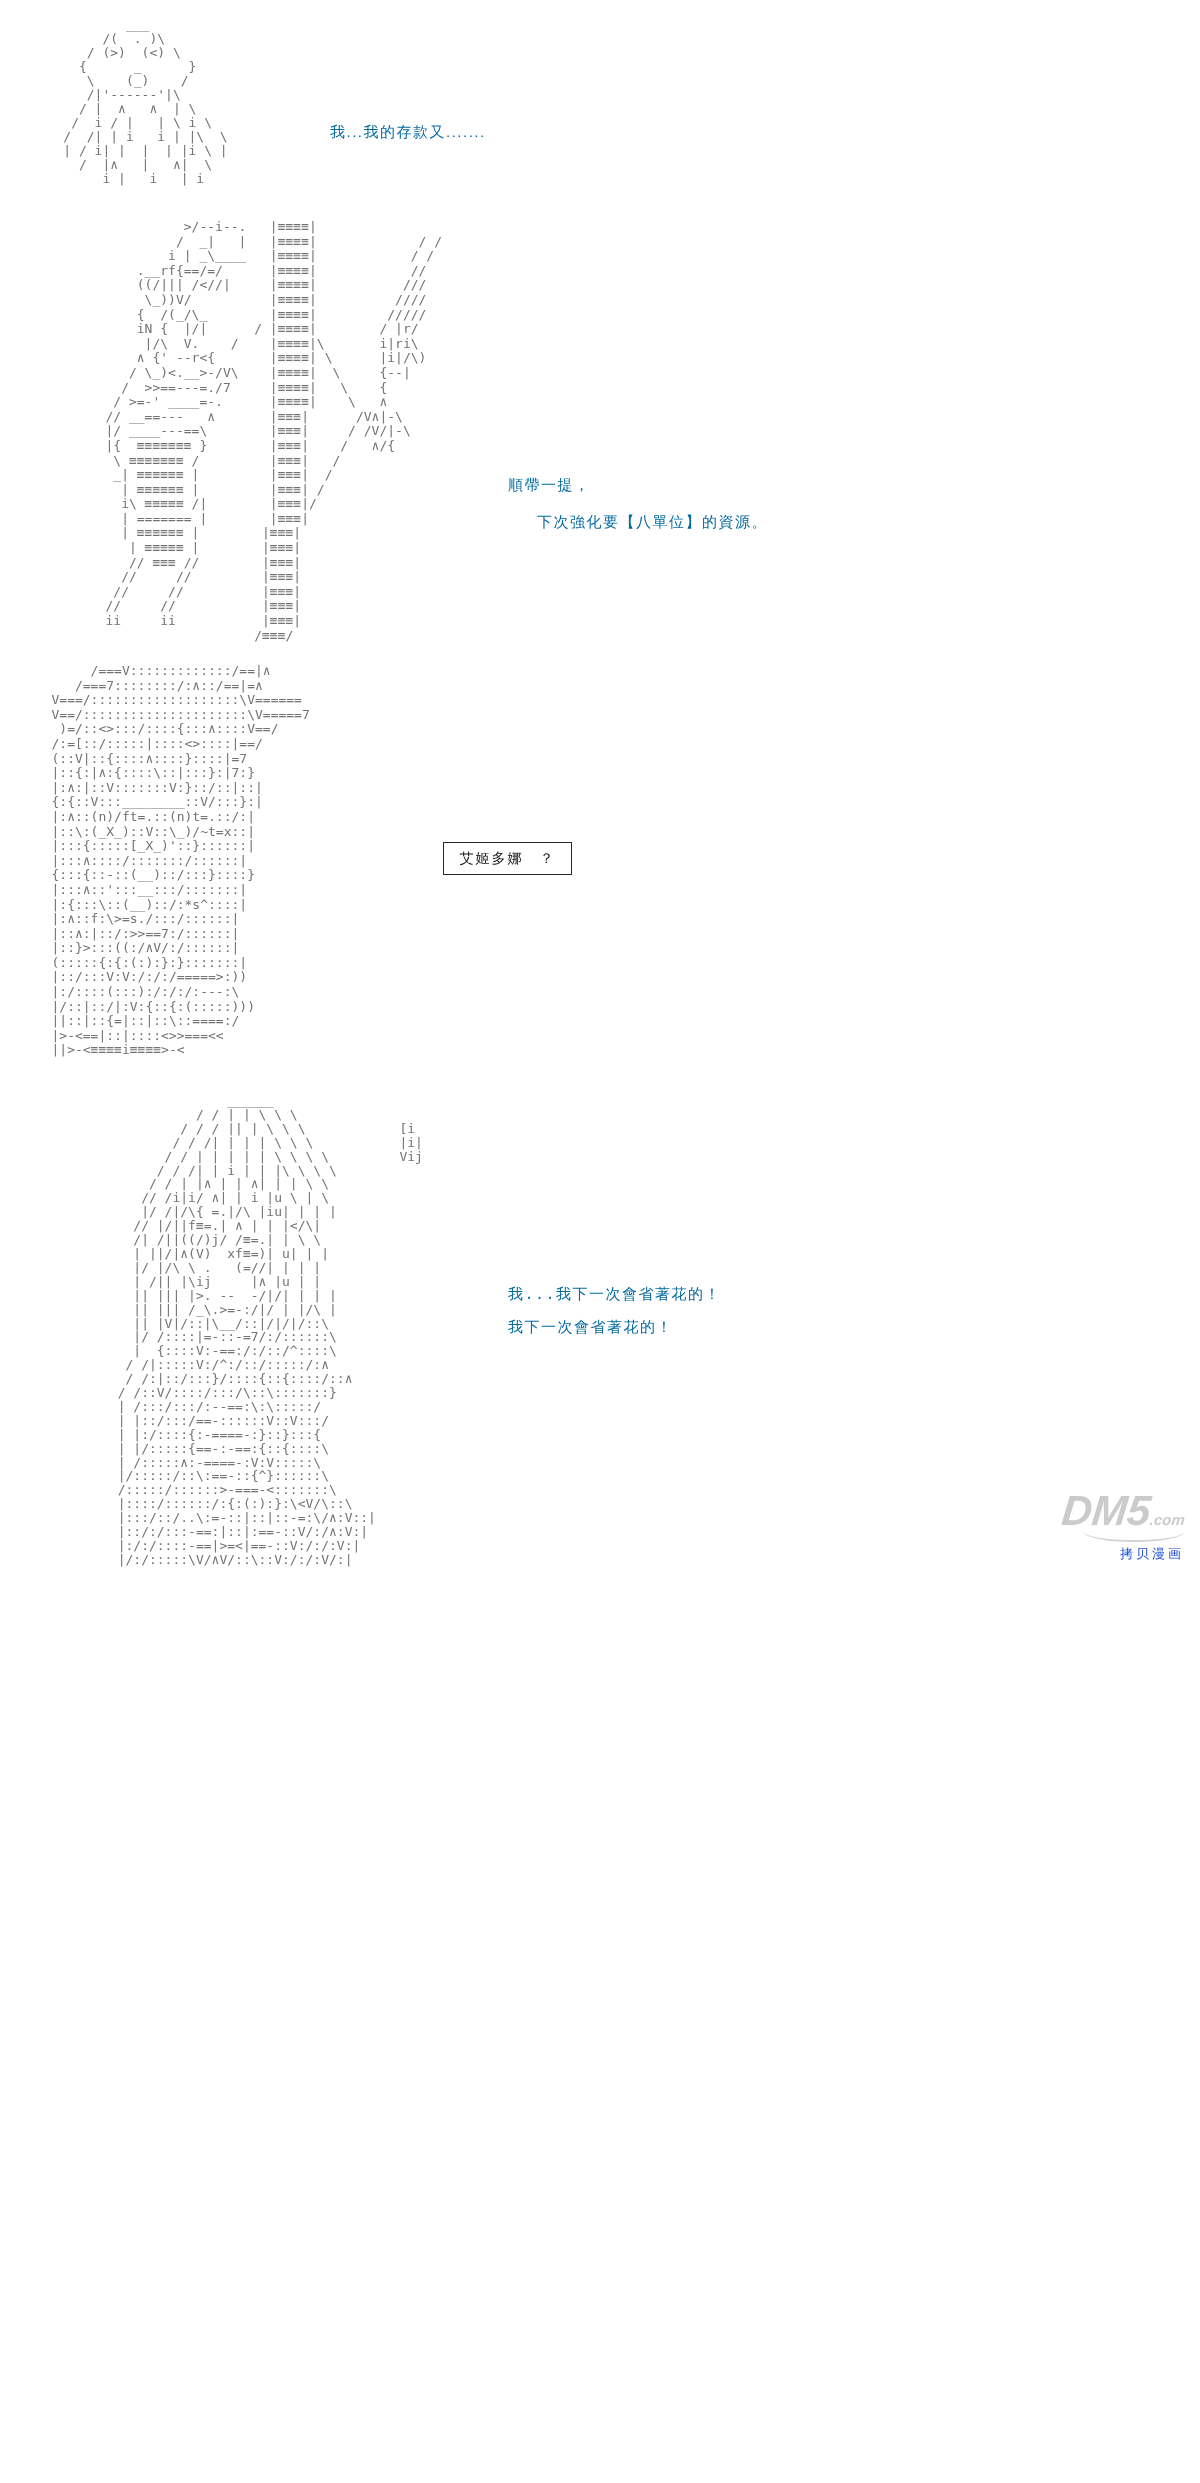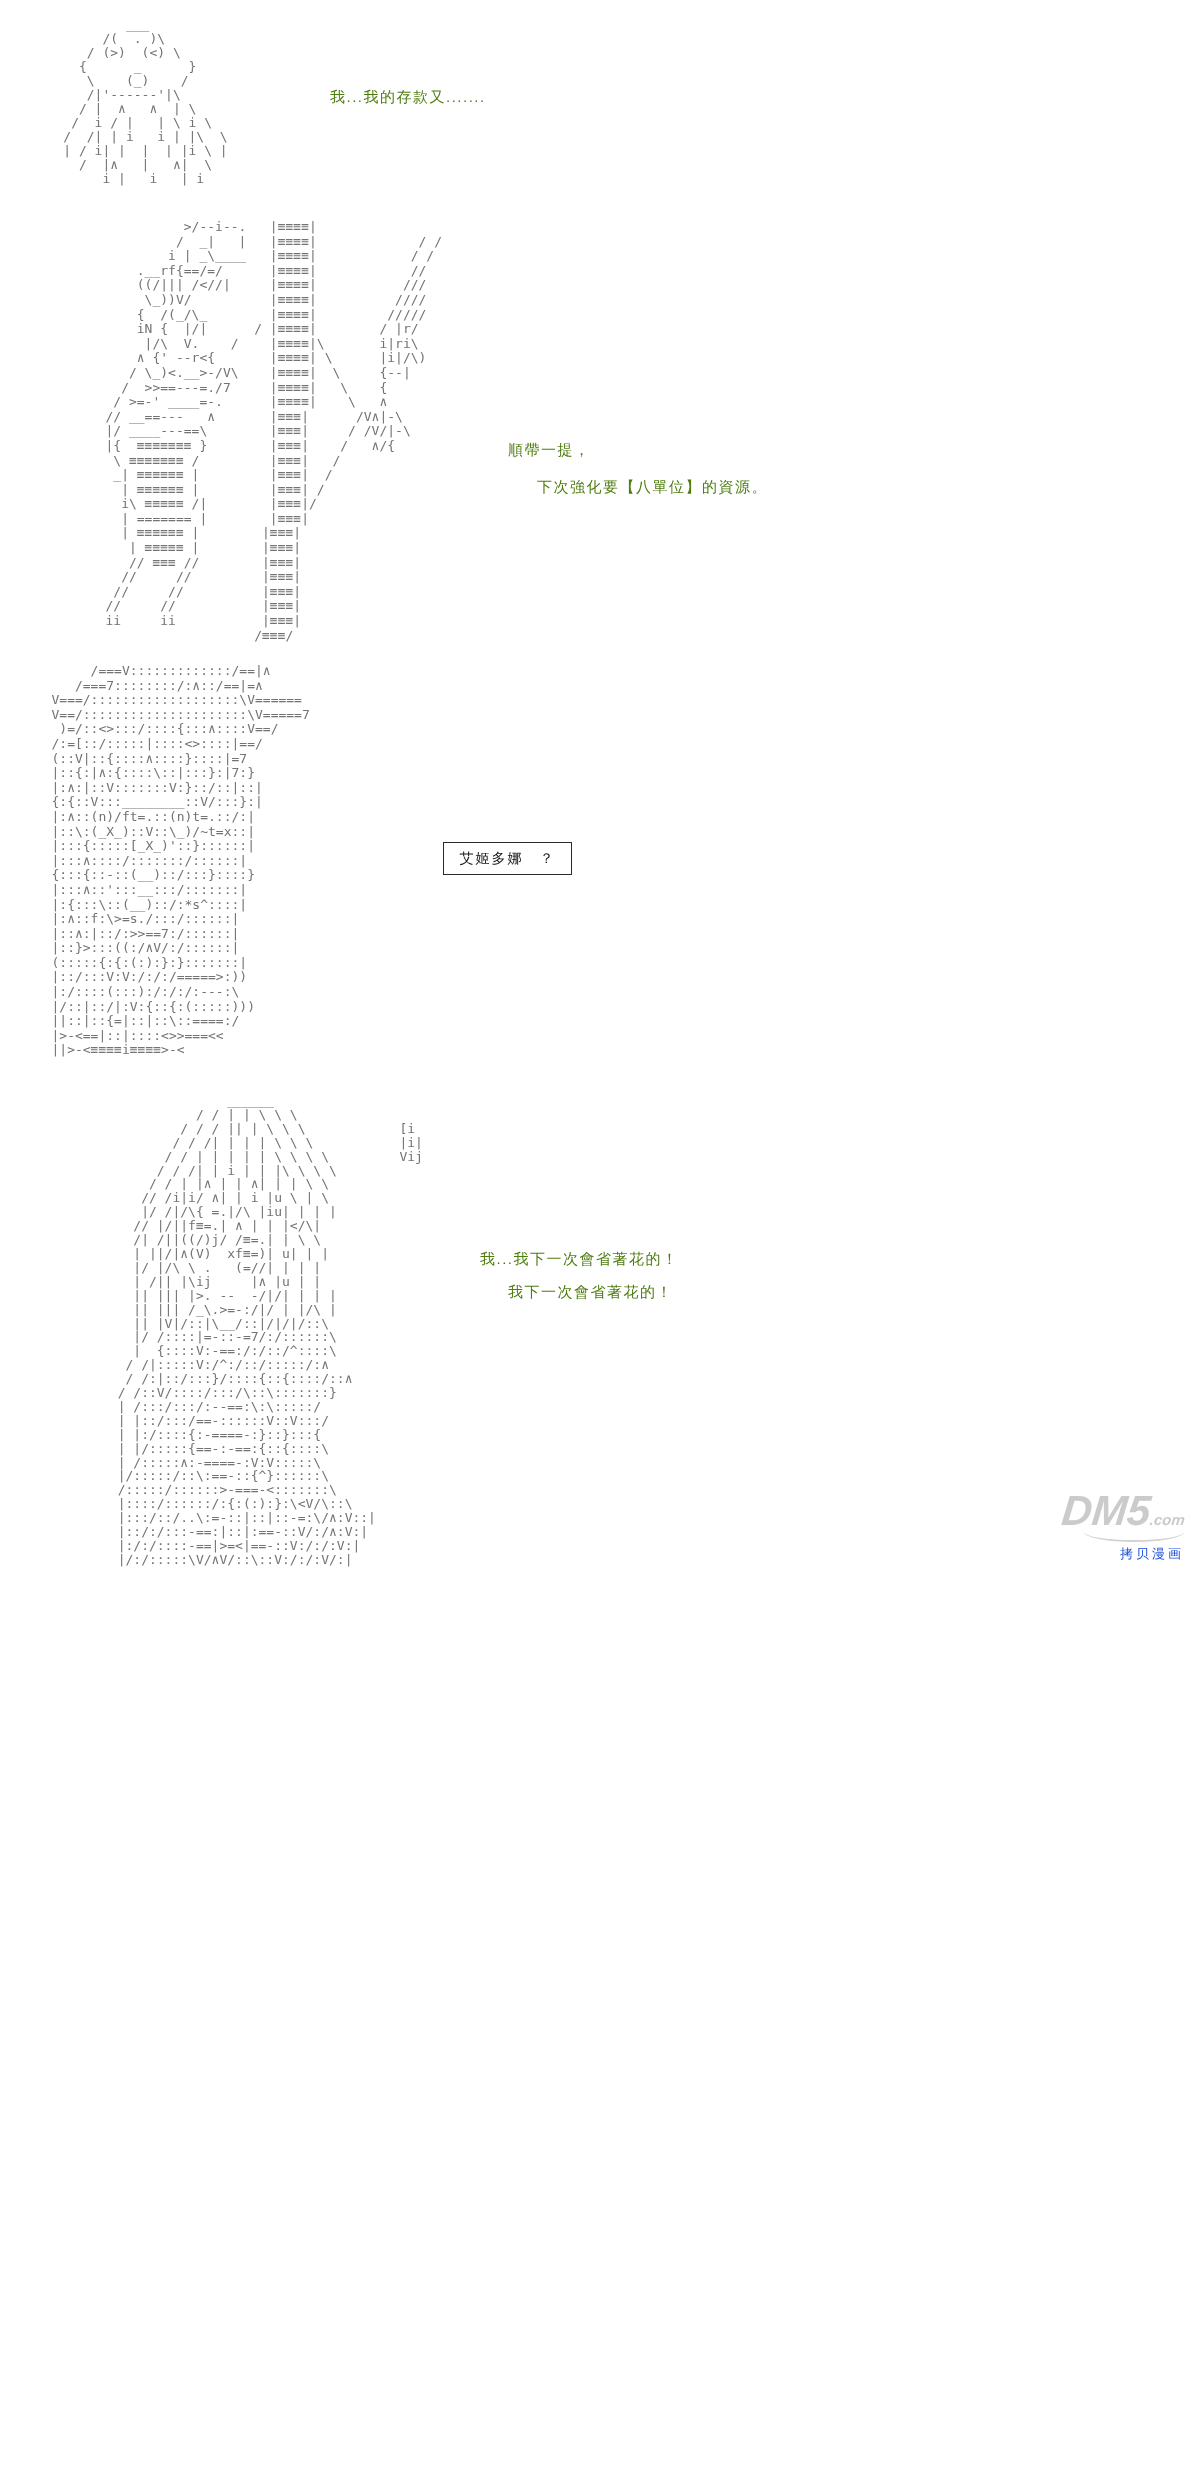--- a/index.html
+++ b/index.html
@@ -22,29 +22,30 @@
     white-space: pre;
   }
   .aa1 { left: 28px;  top: 14px;   font-size: 13px; line-height: 14px;   }
   .aa2 { left: 78px;  top: 216px;  font-size: 13px; line-height: 14.6px; }
   .aa3 { left: 24px;  top: 660px;  font-size: 13px; line-height: 14.6px; }
   .aa4 { left: 98px;  top: 1090px; font-size: 13px; line-height: 13.9px; }
 
   
   .dialogue {
     position: absolute;
-    color: #4d7c0f;
+    color: #0369a1;
     font-size: 15px;
     letter-spacing: 1.5px;
     white-space: nowrap;
+    margin-top: 35px;
   }
   .d1  { left: 330px; top: 88px;   }
   .d2a { left: 508px; top: 441px;  }
   .d2b { left: 537px; top: 478px;  }
-  .d4a { left: 480px; top: 1250px; }
+  .d4a { left: 508px; top: 1250px; font-family: Liberation Mono, monospace; }
   .d4b { left: 508px; top: 1283px; }
 
   
   .speech-box {
     position: absolute;
     left: 443px; top: 842px;
     width: 127px; height: 31px;
     border: 1px solid #2a2a2a;
     background: #ffffff;
     display: flex; align-items: center; justify-content: center; font-family: Liberation Serif, serif;

